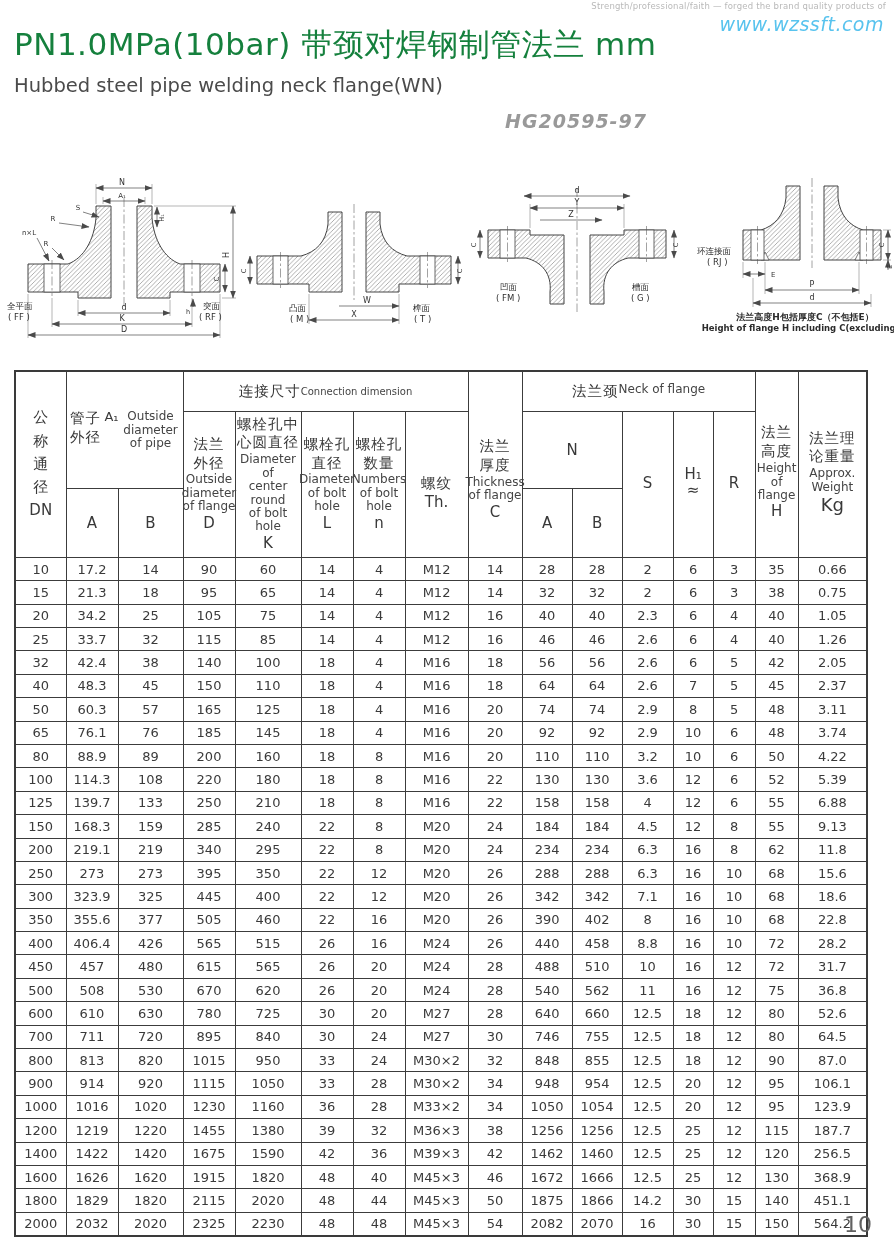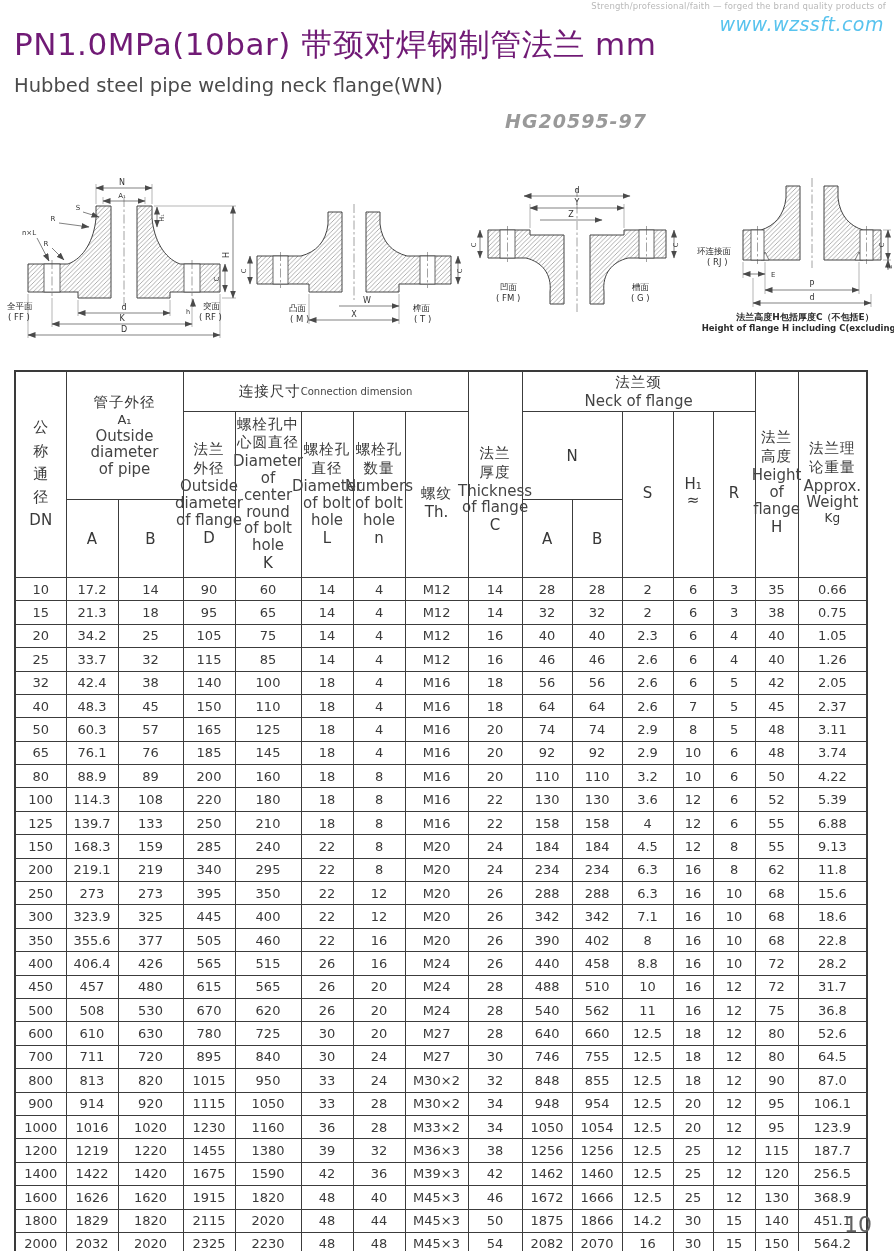--- a/index.html
+++ b/index.html
@@ -4,21 +4,21 @@
 <style>
   * { margin:0; padding:0; box-sizing:border-box; }
   html,body { background:#fff; }
   body {
     width:894px; height:1251px; position:relative; overflow:hidden;
     font-family:"DejaVu Sans","Liberation Sans",sans-serif; color:#3a3a3a;
   }
   
   .tagline { position:absolute; top:1px; right:8px; font-size:8.5px; color:#b9b9b9; letter-spacing:.2px; }
   .website { position:absolute; top:13px; right:10px; font-size:19px; font-style:italic; color:#58c3ee; letter-spacing:.5px;margin-left:36px; }
-  .title   { position:absolute; top:24px; left:14px; font-size:31px; color:#701a75; letter-spacing:.5px; white-space:nowrap; }
+  .title   { position:absolute; top:24px; left:14px; font-size:31px; color:#15803d; letter-spacing:.5px; white-space:nowrap; }
   .subtitle{ position:absolute; top:74px; left:14px; font-size:19.5px; color:#4b4b4b; }
   .standard{ position:absolute; top:75px; left:505px; font-size:19px; font-style:italic; font-weight:bold; color:#999; letter-spacing:1px;margin-top:35px; }
   
   .drawings { position:absolute; left:0; top:160px; width:894px; height:198px; }
   .drawings svg { position:absolute; overflow:visible; }
   .metal { stroke:#444; stroke-width:1; }
   .dim  { stroke:#4a4a4a; stroke-width:.7; fill:none; }
   .ext  { stroke:#6a6a6a; stroke-width:.5; fill:none; }
   .cl   { stroke:#555; stroke-width:.55; fill:none; stroke-dasharray:9 2.5 2.5 2.5; }
   .bolt { fill:#fff; stroke:#444; stroke-width:.8; }
@@ -27,26 +27,26 @@
   text.lbl6 { fill:#333; font-size:6.5px; font-family:inherit; }
   text.face { fill:#2e2e2e; font-size:8.5px; font-family:inherit; }
   text.cap  { fill:#2b2b2b; font-size:9px; font-weight:bold; font-family:inherit; }
   text.cap2 { fill:#2b2b2b; font-size:8.5px; font-weight:bold; font-family:inherit; }
   
   table { position:absolute; left:14px; top:370px; width:853px; border-collapse:collapse; table-layout:fixed; border:2px solid #3a3a3a; }
   th,td { border:1px solid #3c3c3c; text-align:center; vertical-align:middle; padding:0; }
   td { font-size:13px; height:23.4px; color:#3a3a3a; }
   th { font-weight:normal; }
   .cn  { font-size:14.5px; line-height:1.3; white-space:pre-line; letter-spacing:1px; color:#383838; }
-  .en  { font-size:15px;  line-height:1.12; white-space:pre-line; color:#444; margin-top:1px; }
+  .en  { font-size:12px;  line-height:1.12; white-space:pre-line; color:#444; margin-top:1px; }
   .sym { font-size:15px; color:#383838; }
   .hcell { display:flex; flex-direction:column; justify-content:space-between; align-items:center; height:100%; padding:3px 0 5px; }
   .hcell .bot { margin-top:auto; }
   .grp { display:flex; align-items:center; justify-content:center; height:100%; }
-  .stack { display:flex; flex-direction:column; justify-content:center; align-items:center; height:100%; }
+  .stack { display:flex; flex-direction:row; justify-content:center; align-items:flex-start; height:100%; }
   .dncell { font-size:15px; line-height:1.55; white-space:pre-line; letter-spacing:0; }
   .h1sym { display:flex; flex-direction:column; align-items:center; line-height:1.05; }
   .padtop { padding-top:34px; }
   .padtop2 { padding-top:20px; }
   
   .pageno { position:absolute; top:1212px; right:22px; font-size:22px; color:#616161; }
 </style>
 </head>
 <body>
 
@@ -298,21 +298,21 @@
         </div>
       </th>
       <th rowspan="3">
         <div class="hcell padtop2">
           <div>
               <div class="cn">法兰理
 论重量</div>
               <div class="en">Approx.
 Weight</div>
             </div>
-          <div class="sym bot" style="font-size:12px">Kg</div>
+          <div class="sym bot" style="font-size:18px">Kg</div>
         </div>
       </th>
     </tr>
     <tr style="height:54px">
       <th rowspan="2">
         <div class="hcell">
             <div>
               <div class="cn">法兰
 外径</div>
               <div class="en">Outside

